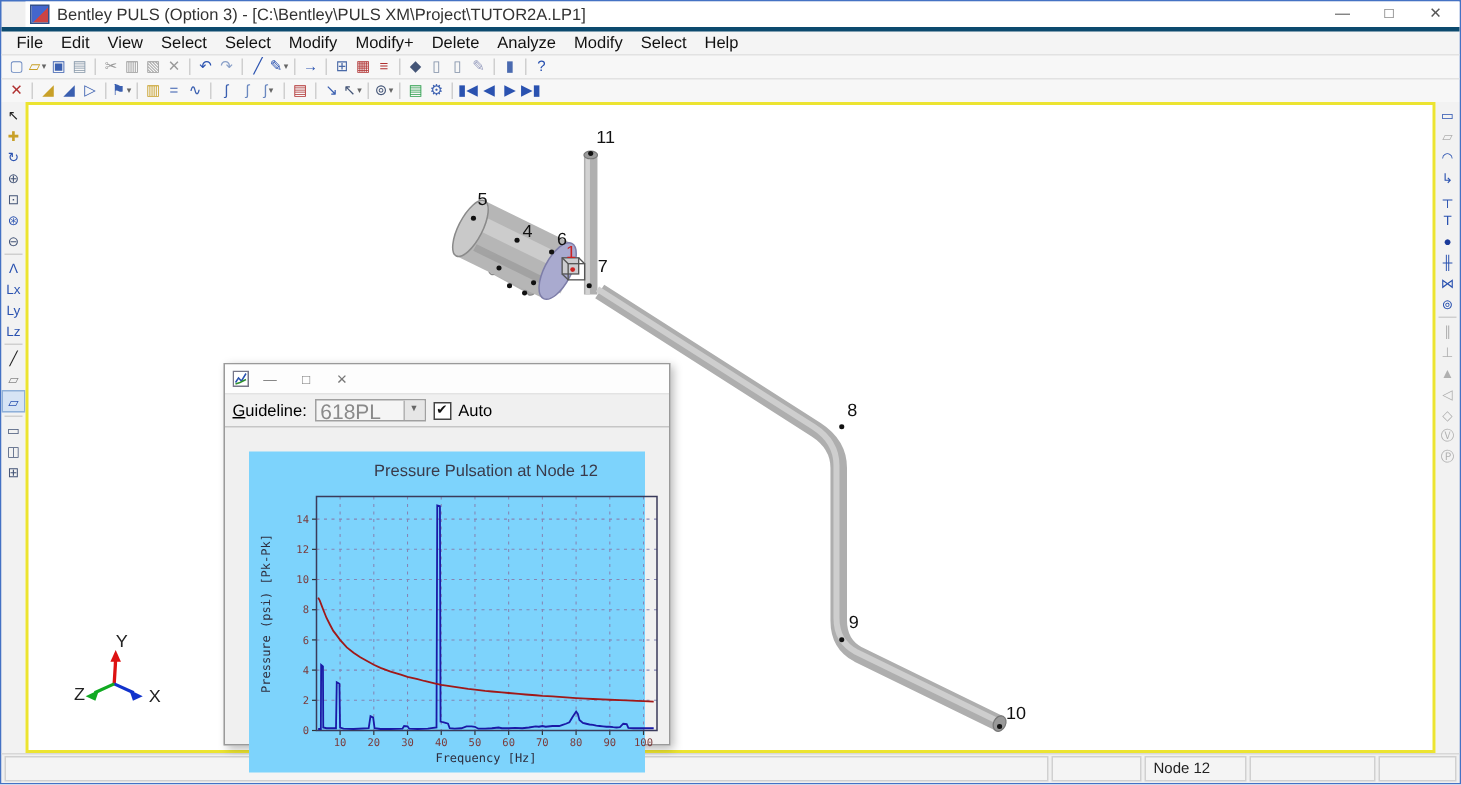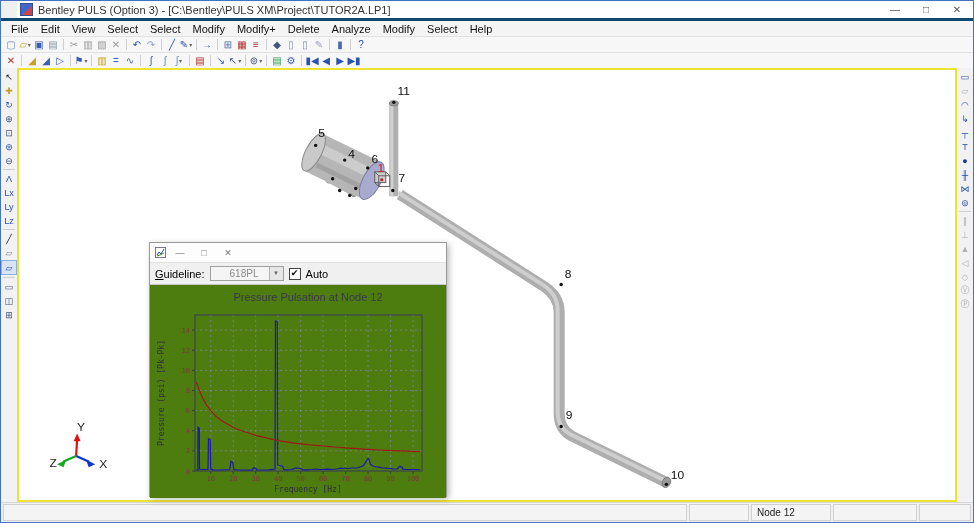--- a/index.html
+++ b/index.html
@@ -33,43 +33,43 @@
   .canvas svg.model{position:absolute;left:0;top:0;width:100%;height:100%;}
 
   
   .dialog{position:absolute;left:130px;top:172px;width:296px;height:253px;background:#f0f0f0;border:1px solid #9a9a9a;box-shadow:2px 2px 6px rgba(0,0,0,.28);display:flex;flex-direction:column;}
   .dlg-title{height:19px;background:#fdfdfd;display:flex;align-items:center;gap:4px;padding:0 5px;flex:none;}
   .dlg-title-text{color:#444;flex:1;white-space:nowrap;}
   .dlg-btn{width:20px;text-align:center;color:#777;font-size:9px;}
   .dlg-toolbar{height:21px;display:flex;align-items:center;gap:5px;padding:0 5px;border-top:1px solid #e3e3e3;border-bottom:1px solid #c6c6c6;background:#f0f0f0;flex:none;}
   .ulkey{text-decoration:underline;}
   .combo{width:74px;height:15px;border:1px solid #a0a0a0;background:#f5f5f5;display:flex;align-items:center;box-sizing:border-box;}
-  .combo-text{flex:1;color:#8a8a8a;font-size:10px;padding-left:19px;}
+  .combo-text{flex:1;color:#8a8a8a;font-size:14px;padding-left:3px;}
   .combo-btn{width:13px;height:13px;background:#e6e6e6;border-left:1px solid #b4b4b4;text-align:center;font-size:6px;color:#666;line-height:13px;}
   .checkbox{width:10px;height:10px;border:1px solid #444;background:#fff;font-size:9px;line-height:9px;text-align:center;color:#111;}
-  .dlg-chart{flex:1;background:#4d7c0f;margin:0;}
+  .dlg-chart{flex:1;background:#7dd3fc;margin:16px;}
 
   
   .grid{stroke:#8585b5;stroke-width:.7;stroke-dasharray:2,3;}
   .tick{stroke:#333;stroke-width:.8;}
   .ticklabel{font-family:"DejaVu Sans Mono",monospace;font-size:7px;fill:#7a3a3a;}
   .axlabel{font-family:"DejaVu Sans Mono",monospace;font-size:8px;fill:#2e2e3e;}
   .plotborder{fill:none;stroke:#3a3a5a;stroke-width:1;}
   .charttitle{font-family:"Liberation Sans",sans-serif;font-size:11px;fill:#3a3a4a;}
 
   
   .nodelabel{font-family:"Liberation Sans",sans-serif;font-size:12px;}
   .triadlabel{font-family:"Liberation Sans",sans-serif;font-size:12px;fill:#222;}
 
   
   .statusbar{height:17px;background:#f0f0f0;border-top:1px solid #d8d8d8;display:flex;align-items:stretch;padding:1px 2px;gap:2px;flex:none;}
   .spanel{border:1px solid #d0d0d0;background:#f4f4f4;font-size:10px;display:flex;align-items:center;padding:0 5px;color:#222;box-sizing:border-box;}
   .spanel.p0{flex:1;}
   .spanel.p1{width:60px;}
-  .spanel.p2{width:80px;}
+  .spanel.p2{width:68px;}
   .spanel.p3{width:84px;}
   .spanel.p4{width:52px;}
 </style>
 </head>
 <body>
 
 <div class="win">
 
   <div class="titlebar">
     <span class="app-icon"></span>

